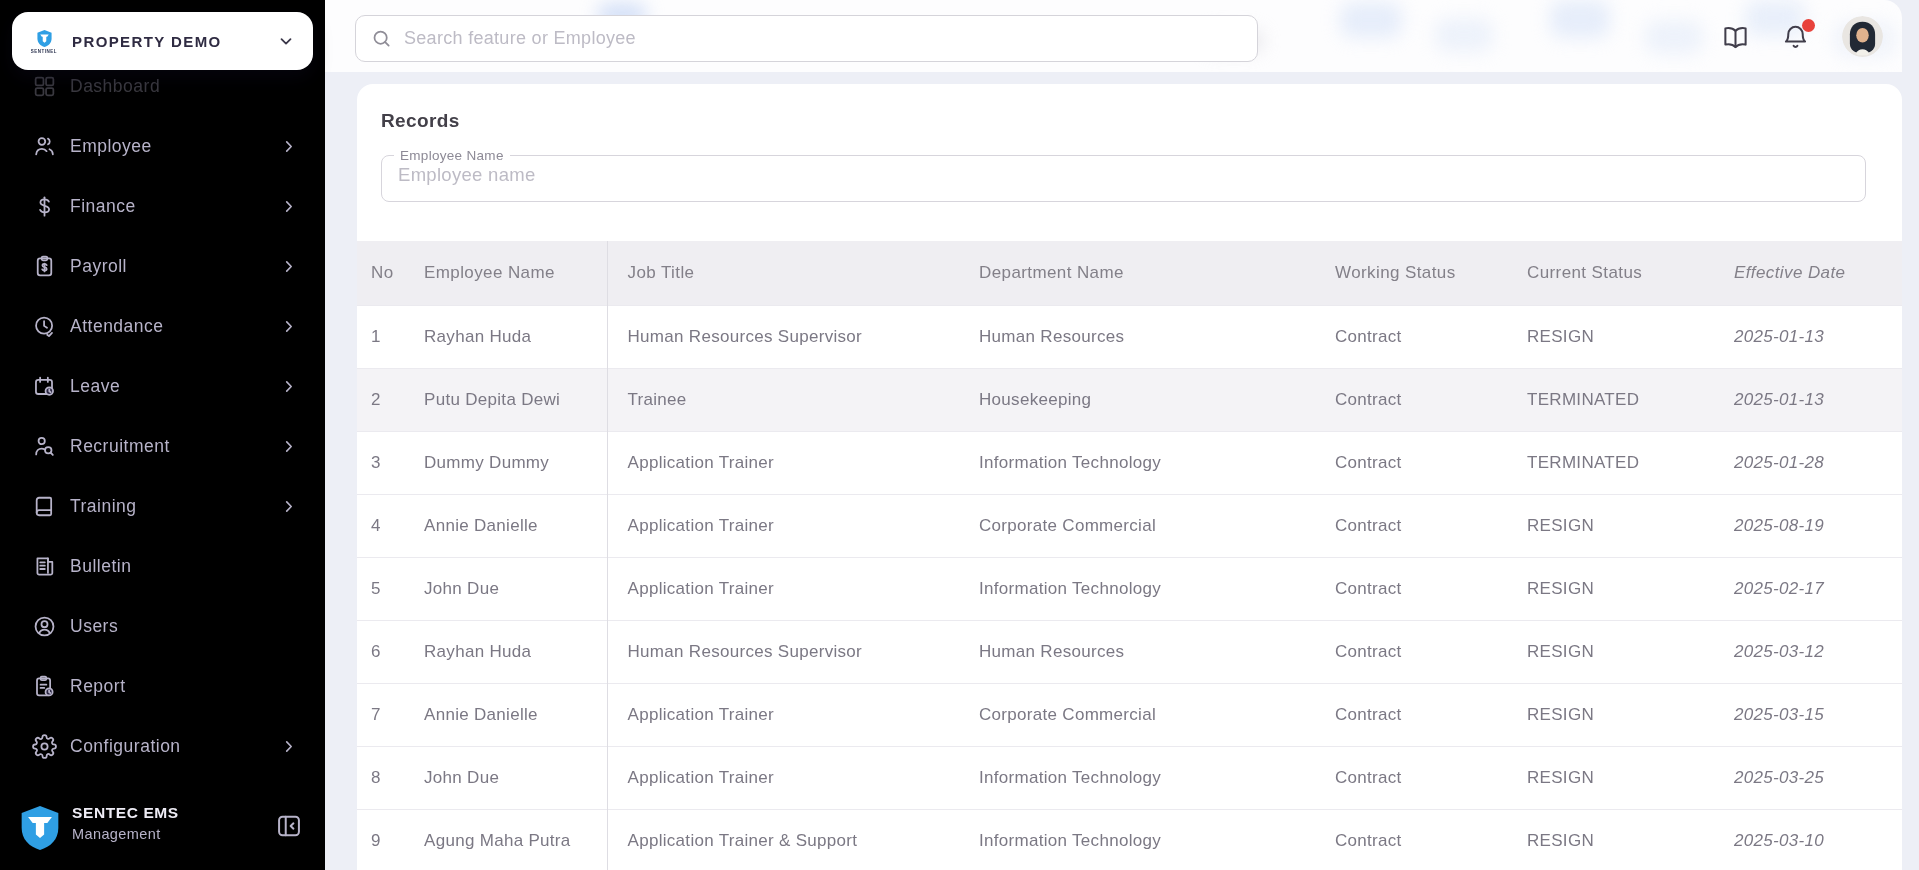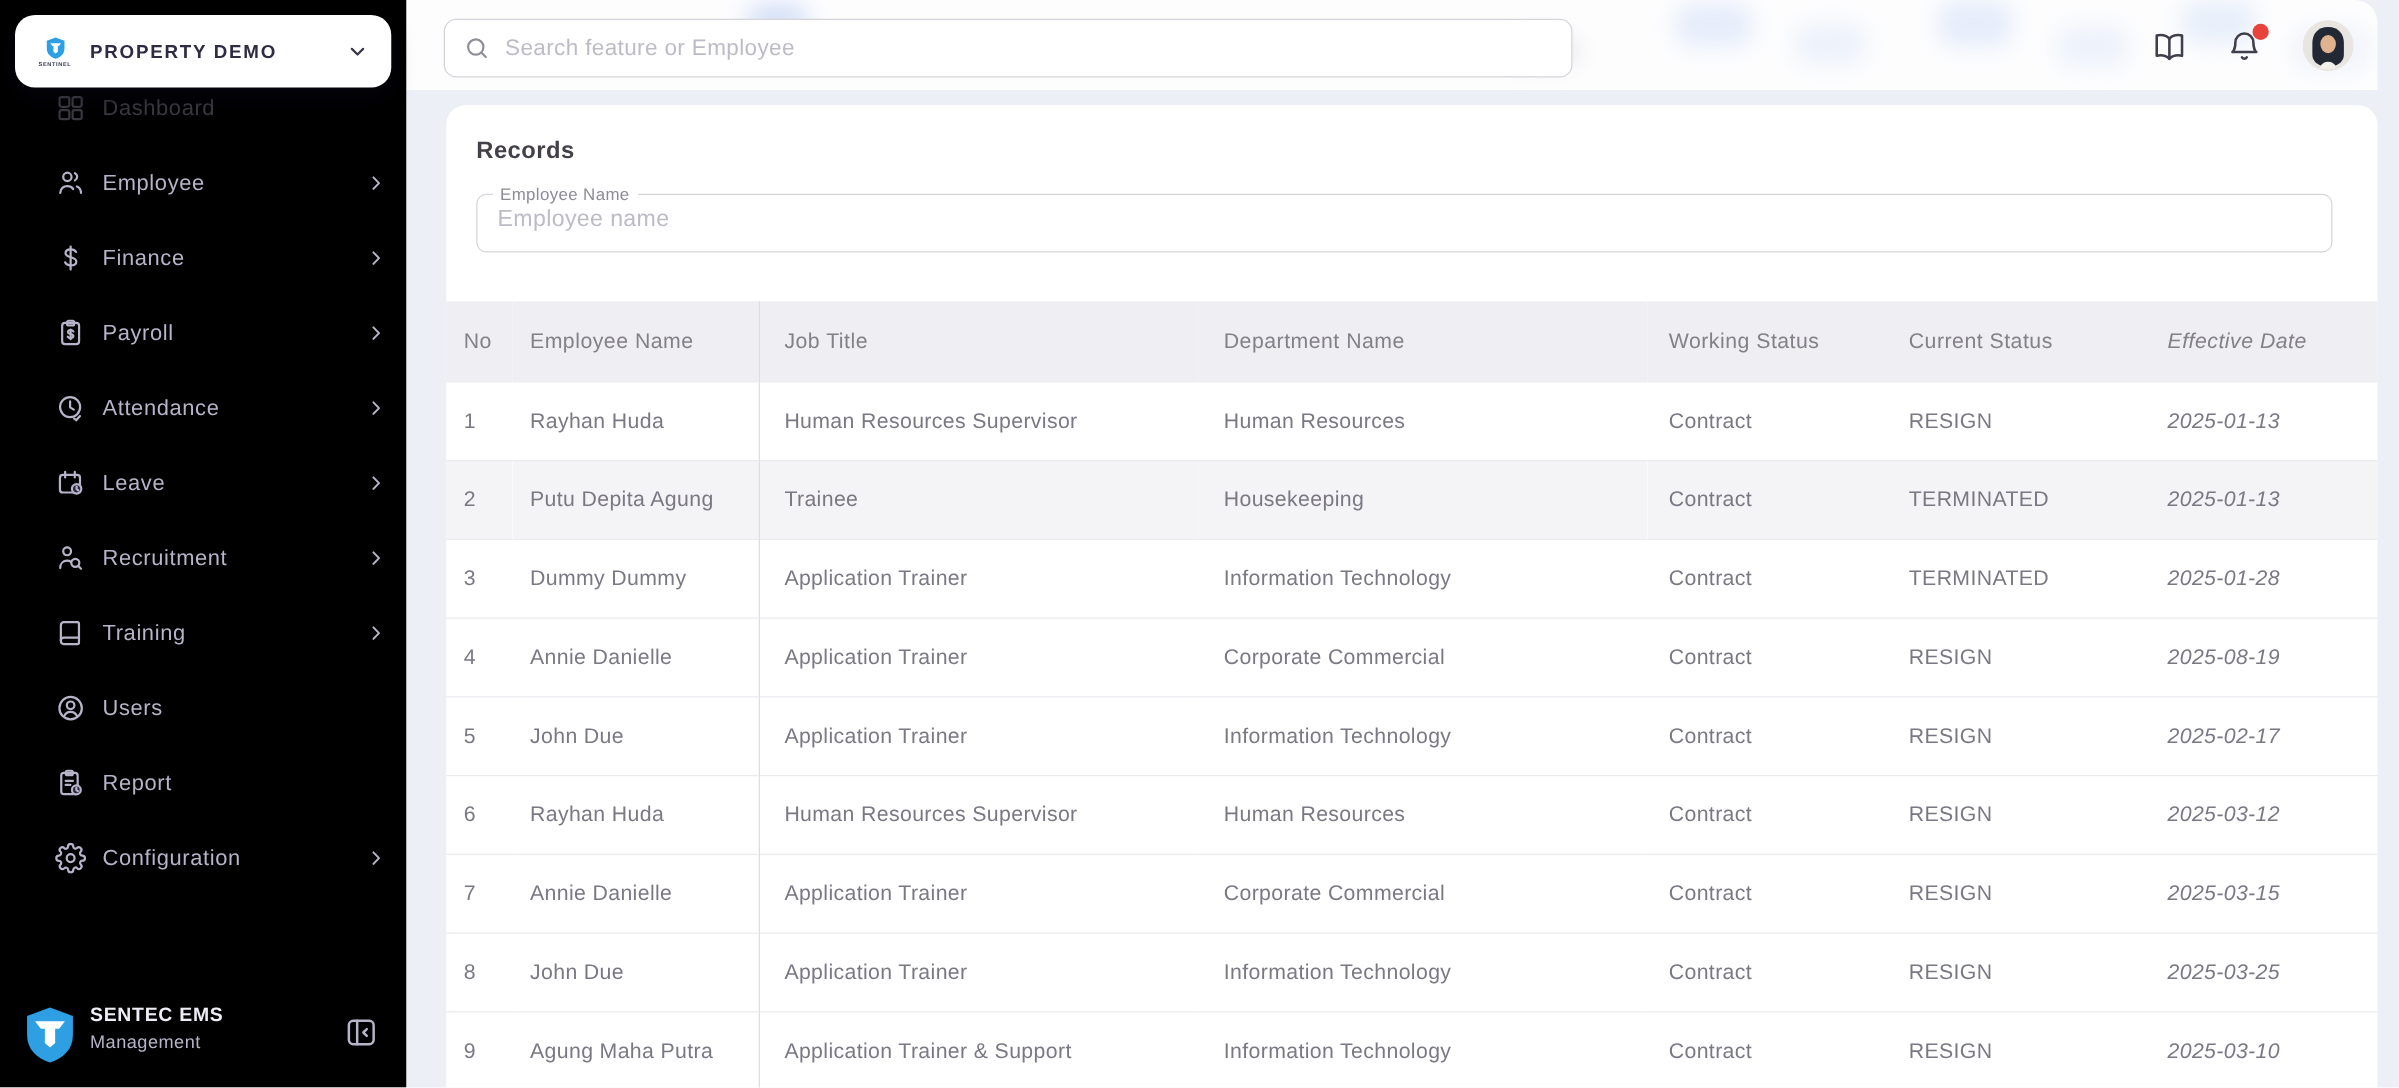--- a/index.html
+++ b/index.html
@@ -17,21 +17,21 @@
     background:#ffffff; border-radius:16px; display:flex; align-items:center;
     box-shadow:0 8px 18px rgba(15,12,35,.35); z-index:6; cursor:pointer;
   }
   .ws-logo { margin-left:14px; width:36px; display:flex; flex-direction:column; align-items:center; }
   .ws-logo svg { width:17px; height:19px; }
   .ws-logo-text { font-size:4.5px; font-weight:bold; color:#2d3450; letter-spacing:.5px; margin-top:1px; }
   .ws-name { margin-left:10px; font-size:15px; font-weight:700; letter-spacing:1.4px; color:#2f2b42; }
   .ws-chevron { margin-left:auto; margin-right:18px; display:flex; }
   .ws-chevron svg { width:18px; height:18px; stroke:#3b384a; stroke-width:2.4; fill:none; stroke-linecap:round; stroke-linejoin:round; }
 
-  .side-nav { position:absolute; top:56px; left:12px; width:100%; z-index:4; }
+  .side-nav { position:absolute; top:56px; left:0; width:100%; z-index:4; }
   .nav-item { height:60px; display:flex; align-items:center; position:relative; cursor:pointer; }
   .nav-item .ic { margin-left:32px; width:25px; height:25px; display:flex; }
   .nav-item .ic svg { width:25px; height:25px; stroke:#b7b3c9; fill:none; stroke-width:1.7; stroke-linecap:round; stroke-linejoin:round; }
   .nav-item .ic svg .knock { fill:#2b2743; }
   .nav-item .lbl { margin-left:13px; font-size:17.5px; color:#b7b3c9; letter-spacing:.5px; }
   .nav-item .chev { position:absolute; right:28px; display:flex; }
   .nav-item .chev svg { width:17px; height:17px; stroke:#b7b3c9; stroke-width:2.3; fill:none; stroke-linecap:round; stroke-linejoin:round; }
   .nav-item.faded { opacity:.32; }
 
   .side-footer { position:absolute; left:0; bottom:8px; width:100%; height:64px; }
@@ -223,20 +223,30 @@
         <span class="lbl">Training</span>
         <span class="chev">
           <svg viewBox="0 0 24 24">
             <path d="M9.5 5.5l6.3 6.5-6.3 6.5"></path>
           </svg>
         </span>
       </div>
       <div class="nav-item">
         <span class="ic">
           <svg viewBox="0 0 24 24">
+            <path d="M15.3 4.3H5.2v13.9a1.7 1.7 0 0 0 1.7 1.7h10.9a1.7 1.7 0 0 0 1.7-1.7V7.6h-4.2z"></path>
+            <path d="M15.3 4.3v13.9"></path>
+            <path d="M7.9 8h4.4M7.9 11.2h4.4M7.9 14.4h4.4"></path>
+          </svg>
+        </span>
+        <span class="lbl">Bulletin</span>
+      </div>
+      <div class="nav-item">
+        <span class="ic">
+          <svg viewBox="0 0 24 24">
             <circle cx="12" cy="12" r="8.6"></circle>
             <circle cx="12" cy="9.8" r="2.9"></circle>
             <path d="M6.9 18.4c1-2.3 2.9-3.5 5.1-3.5s4.1 1.2 5.1 3.5"></path>
           </svg>
         </span>
         <span class="lbl">Users</span>
       </div>
       <div class="nav-item">
         <span class="ic">
           <svg viewBox="0 0 24 24">
@@ -365,21 +375,21 @@
           <td>1</td>
           <td class="col-div">Rayhan Huda</td>
           <td>Human Resources Supervisor</td>
           <td>Human Resources</td>
           <td>Contract</td>
           <td>RESIGN</td>
           <td>2025-01-13</td>
         </tr>
         <tr class="hl">
           <td>2</td>
-          <td class="col-div">Putu Depita Agung</td>
+          <td class="col-div">Putu Depita Dewi</td>
           <td>Trainee</td>
           <td>Housekeeping</td>
           <td>Contract</td>
           <td>TERMINATED</td>
           <td>2025-01-13</td>
         </tr>
         <tr>
           <td>3</td>
           <td class="col-div">Dummy Dummy</td>
           <td>Application Trainer</td>

